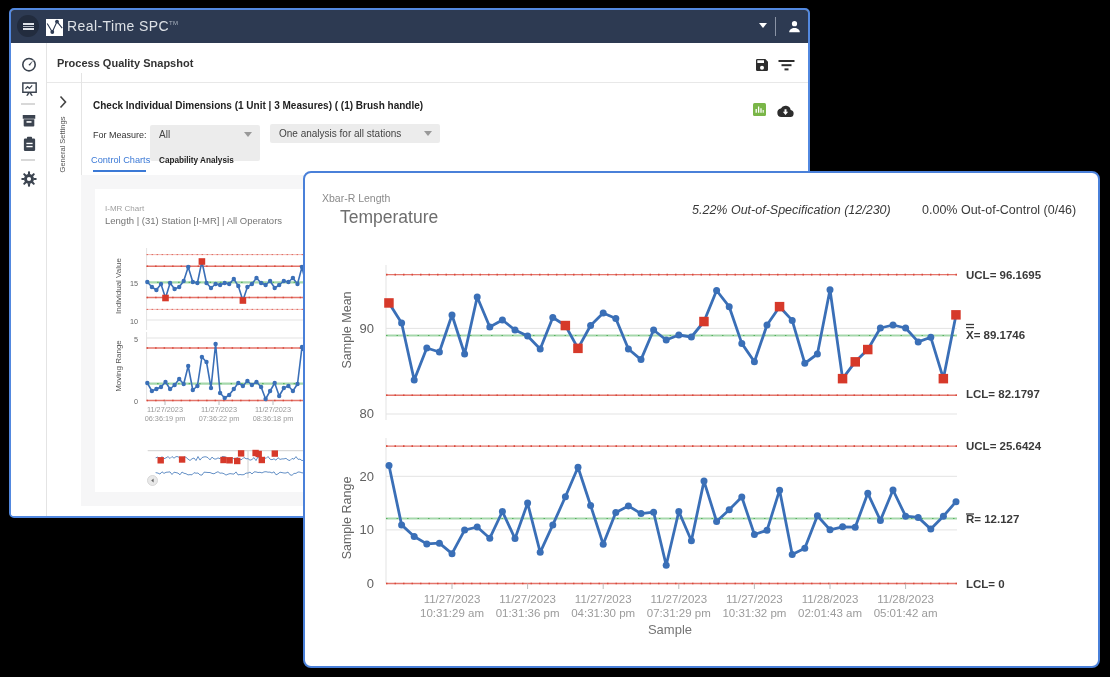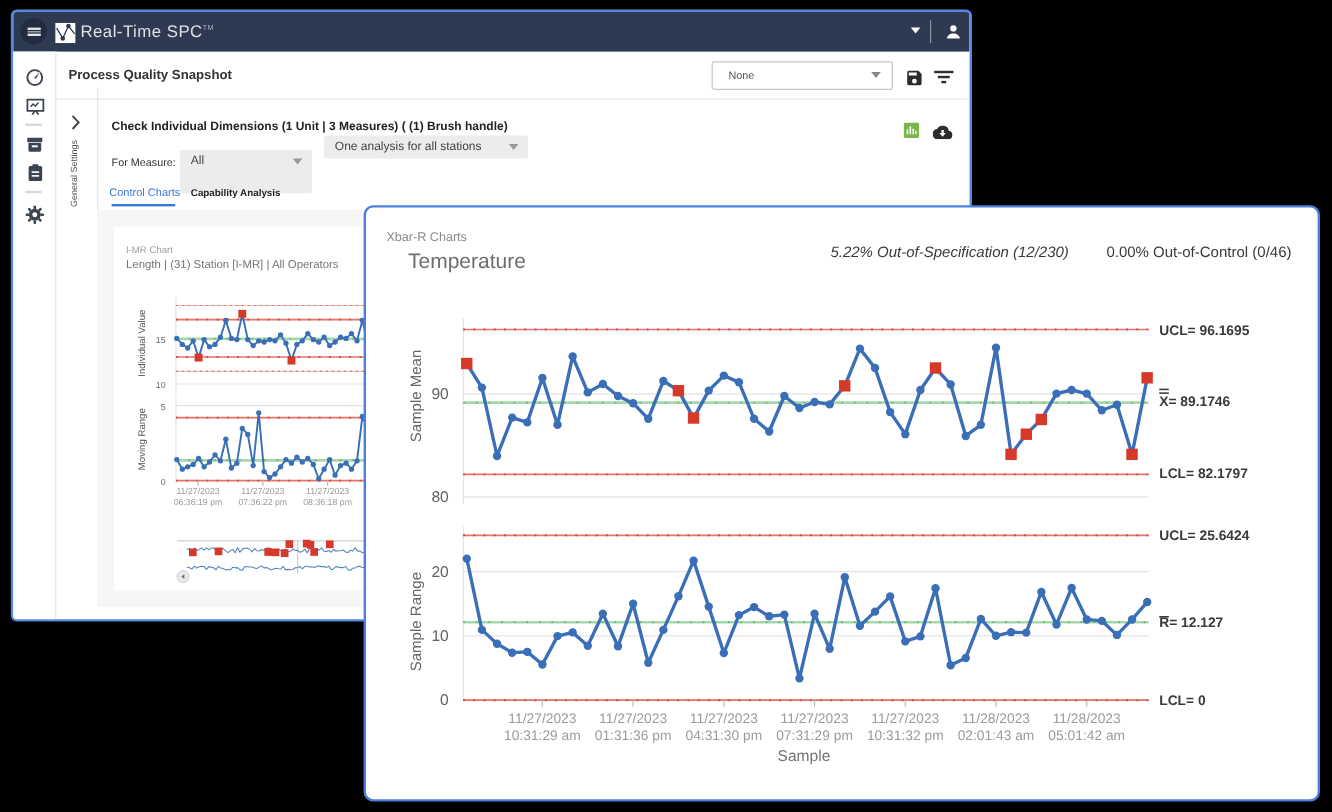--- a/index.html
+++ b/index.html
@@ -68,24 +68,20 @@
           <rect x="8.7" y="0.4" width="2.6" height="4" rx="1" transform="rotate(180 10 10)"></rect>
           <rect x="8.7" y="0.4" width="2.6" height="4" rx="1" transform="rotate(225 10 10)"></rect>
           <rect x="8.7" y="0.4" width="2.6" height="4" rx="1" transform="rotate(270 10 10)"></rect>
           <rect x="8.7" y="0.4" width="2.6" height="4" rx="1" transform="rotate(315 10 10)"></rect>
         </g>
         <circle cx="10" cy="10" r="2.6" fill="#fff"></circle>
       </svg></div>
 
   <div class="abs" style="left:36px;top:33px;width:761px;height:40px;border-bottom:1px solid #e8e8e8;"></div>
   <div class="abs" style="left:46px;top:47px;font-size:11px;font-weight:bold;color:#333;">Process Quality Snapshot</div>
-  <div class="abs" style="left:582px;top:41px;width:151px;height:24px;border:1px solid #c6c6c6;border-radius:2px;background:#fff;">
-    <span style="position:absolute;left:13px;top:6px;font-size:9px;color:#555;">None</span>
-    <span style="position:absolute;right:9px;top:8px;width:0;height:0;border-left:4.5px solid transparent;border-right:4.5px solid transparent;border-top:5.5px solid #888;"></span>
-  </div>
   <div class="abs" style="left:743px;top:47px;"><svg width="16" height="16" viewBox="0 0 24 24" fill="#2d2d2d">
         <path d="M17 3H5a2 2 0 0 0-2 2v14a2 2 0 0 0 2 2h14a2 2 0 0 0 2-2V7zM12 19a3 3 0 1 1 0-6 3 3 0 0 1 0 6zm3-10H5V5h10z"></path>
       </svg></div>
   <div class="abs" style="left:767px;top:48px;"><svg width="17" height="13" viewBox="0 0 17 13" fill="#2d2d2d">
         <rect x="0.5" y="1" width="16" height="2"></rect>
         <rect x="3.5" y="5.2" width="10" height="2"></rect>
         <rect x="6.5" y="9.4" width="4" height="2"></rect>
       </svg></div>
 
   <div class="abs" style="left:48px;top:85px;"><svg width="8" height="14" viewBox="0 0 8 14">
@@ -106,21 +102,21 @@
   <div class="abs" style="left:766px;top:93px;"><svg width="17" height="12" viewBox="0 0 24 17" fill="#2d2d2d">
         <path d="M19.4 7.1A7.5 7.5 0 0 0 5.4 5.1 6 6 0 0 0 6 17h13a5 5 0 0 0 .4-9.9z"></path>
         <path d="M10.6 6h2.8v3.6h2.4L12 14.2 8.2 9.6h2.4z" fill="#fff"></path>
       </svg></div>
 
   <div class="abs" style="left:82px;top:120px;font-size:9px;color:#333;">For Measure:</div>
   <div class="abs" style="left:139px;top:115px;width:110px;height:36px;background:#ececec;border-radius:2px;">
     <span style="position:absolute;left:9px;top:4px;font-size:10px;color:#444;">All</span>
     <span style="position:absolute;right:8px;top:7px;width:0;height:0;border-left:4px solid transparent;border-right:4px solid transparent;border-top:5px solid #999;"></span>
   </div>
-  <div class="abs" style="left:259px;top:103px;width:170px;height:19px;background:#ececec;border-radius:2px;">
+  <div class="abs" style="left:259px;top:114px;width:170px;height:19px;background:#ececec;border-radius:2px;">
     <span style="position:absolute;left:9px;top:4px;font-size:10px;color:#444;">One analysis for all stations</span>
     <span style="position:absolute;right:8px;top:7px;width:0;height:0;border-left:4px solid transparent;border-right:4px solid transparent;border-top:5px solid #999;"></span>
   </div>
 
   <div class="abs" style="left:80px;top:145px;font-size:9.2px;color:#3b79d6;">Control Charts</div>
   <div class="abs" style="left:82px;top:160px;width:53px;height:2.3px;background:#3b79d6;"></div>
   <div class="abs" style="left:148px;top:146px;font-size:8.2px;font-weight:bold;color:#222;">Capability Analysis</div>
 
   <div class="abs" style="left:70px;top:63px;width:1px;height:102px;background:#e4e4e4;"></div>
   <div class="abs" style="left:70px;top:165px;width:727px;height:331px;background:#f6f6f7;"></div>
@@ -252,21 +248,21 @@
         <rect x="157.4" y="260.8" width="6.4" height="6.4" fill="#d6392a"></rect>
         <rect x="160.5" y="261.8" width="6.4" height="6.4" fill="#d6392a"></rect>
         <rect x="163.6" y="267.8" width="6.4" height="6.4" fill="#d6392a"></rect>
         <rect x="176.6" y="261.4" width="6.4" height="6.4" fill="#d6392a"></rect>
         <circle cx="57.5" cy="291.5" r="5" fill="#e9e9e9" stroke="#cfcfcf" stroke-width="0.8"></circle>
         <path d="M 58.599999999999994 289.6 L 56.19999999999999 291.5 L 58.599999999999994 293.4 Z" fill="#666"></path>
       </svg>
   </div>
 </div>
 <div id="fw">
-  <div class="abs" style="left:17px;top:19px;font-size:10.5px;color:#8a8a8a;">Xbar-R Charts</div>
+  <div class="abs" style="left:17px;top:19px;font-size:10.5px;color:#8a8a8a;">Xbar-R Length</div>
   <div class="abs" style="left:16px;top:34px;font-size:17.5px;color:#6e6e6e;margin-left:19px;">Temperature</div>
   <div class="abs" style="left:387px;top:30px;font-size:12.5px;color:#3a3a3a;font-style:italic;">5.22% Out-of-Specification (12/230)</div>
   <div class="abs" style="left:617px;top:30px;font-size:12.5px;color:#3a3a3a;">0.00% Out-of-Control (0/46)</div>
   <svg width="793" height="493" viewBox="0 0 793 493" style="position:absolute;left:0;top:0">
       <line x1="81.0" y1="92" x2="81.0" y2="247" stroke="#e3e3e3" stroke-width="1"></line>
       <line x1="81.0" y1="155.4" x2="652.0" y2="155.4" stroke="#e3e3e3" stroke-width="1"></line>
       <line x1="81.0" y1="241" x2="652.0" y2="241" stroke="#e3e3e3" stroke-width="1"></line>
       <line x1="81.0" y1="101.6" x2="652.0" y2="101.6" stroke="#e4756b" stroke-width="1.4"></line>
       <line x1="81.0" y1="101.6" x2="652.0" y2="101.6" stroke="#d84a3c" stroke-width="1.6" stroke-dasharray="1.5 7"></line>
       <line x1="81.0" y1="162.5" x2="652.0" y2="162.5" stroke="#a6d8ac" stroke-width="2.2"></line>

